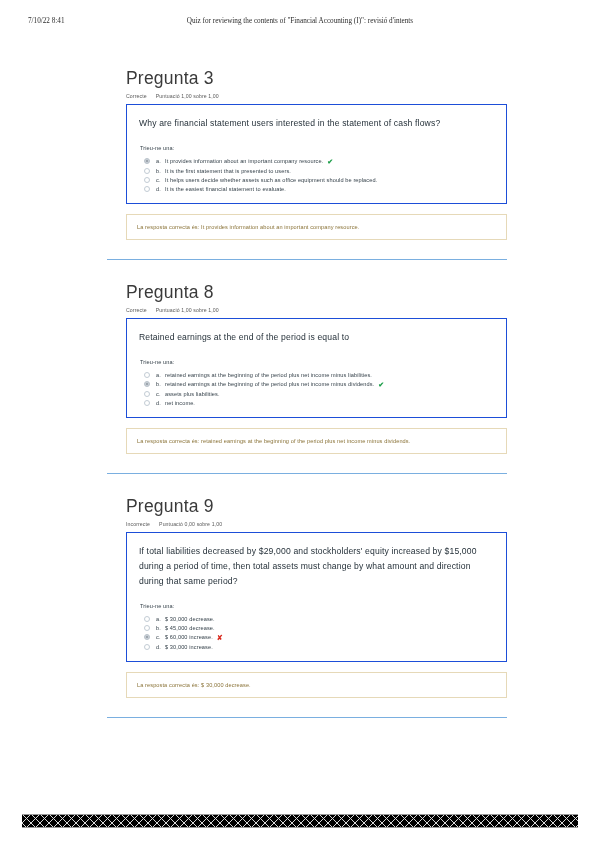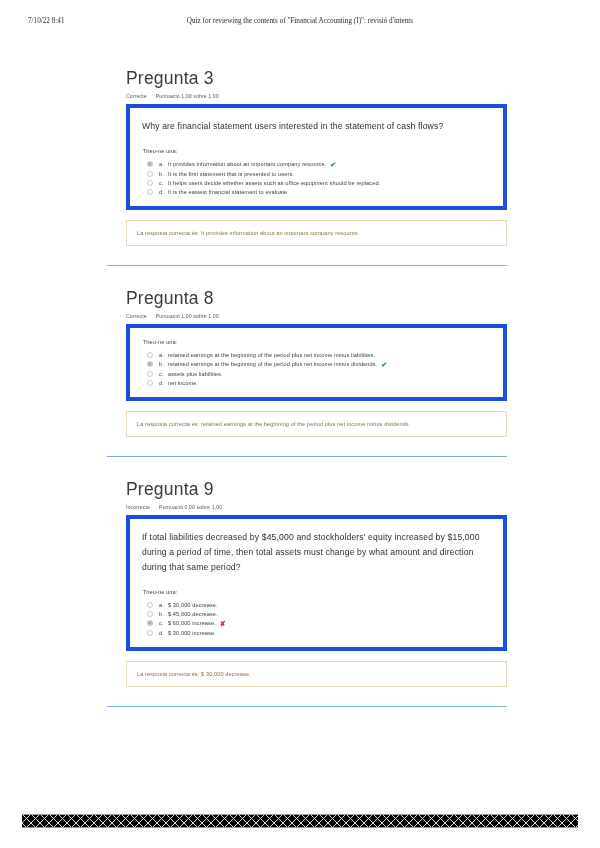--- a/index.html
+++ b/index.html
@@ -59,21 +59,21 @@
     font-size: 5.2px;
     color: #5a5a5a;
     margin: 0 0 5px 0;
     letter-spacing: .1px;
     display: flex;
     gap: 9px;
   }
 
   
   .q-card {
-    border: 4px solid #1d4ed8;
+    border: 1px solid #1d4ed8;
     background: #ffffff;
     padding: 11px 12px 10px 12px;
   }
   .q-text {
     font-size: 8.6px;
     color: #1f2b34;
     line-height: 1.75;
     margin: 0 0 14px 0;
     letter-spacing: .15px;
   }
@@ -212,20 +212,21 @@
         </div>
       </div>
       <div class="divider"></div>
       <div class="qblock">
         <div class="q-title">Pregunta 8</div>
         <div class="q-meta">
           <span>Correcte</span>
           <span>Puntuació 1,00 sobre 1,00</span>
         </div>
         <div class="q-card">
+          <div class="q-text">Retained earnings at the end of the period is equal to</div>
           <div class="q-prompt">Trieu-ne una:</div>
           <ul class="opt-list">
             <li class="opt">
               <span class="radio"></span>
               <span class="opt-letter">a.</span>
               <span class="opt-text">retained earnings at the beginning of the period plus net income minus liabilities.</span>
             </li>
             <li class="opt">
               <span class="radio checked"></span>
               <span class="opt-letter">b.</span>
@@ -249,21 +250,21 @@
         </div>
       </div>
       <div class="divider"></div>
       <div class="qblock">
         <div class="q-title">Pregunta 9</div>
         <div class="q-meta">
           <span>Incorrecte</span>
           <span>Puntuació 0,00 sobre 1,00</span>
         </div>
         <div class="q-card">
-          <div class="q-text">If total liabilities decreased by $45,000 and stockholders' equity increased by $15,000 during a period of time, then total assets must change by what amount and direction during that same period?</div>
+          <div class="q-text">If total liabilities decreased by $29,000 and stockholders' equity increased by $15,000 during a period of time, then total assets must change by what amount and direction during that same period?</div>
           <div class="q-prompt">Trieu-ne una:</div>
           <ul class="opt-list">
             <li class="opt">
               <span class="radio"></span>
               <span class="opt-letter">a.</span>
               <span class="opt-text">$ 30,000 decrease.</span>
             </li>
             <li class="opt">
               <span class="radio"></span>
               <span class="opt-letter">b.</span>

